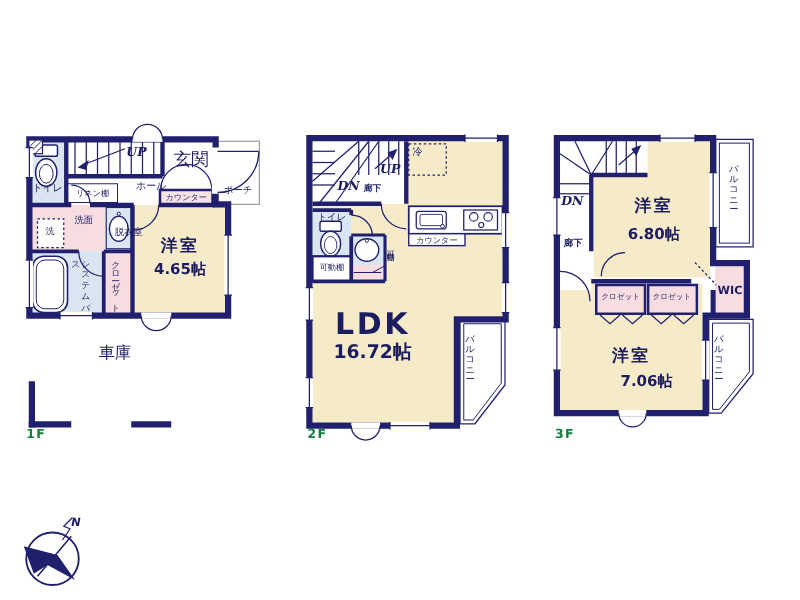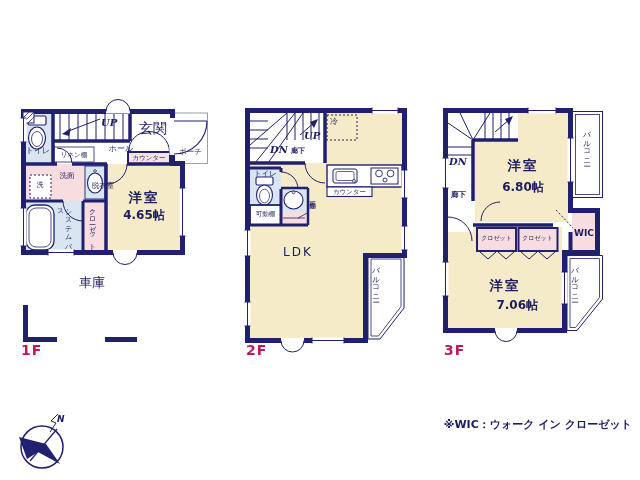--- a/index.html
+++ b/index.html
@@ -7,22 +7,22 @@
           font-family:"DejaVu Sans","Liberation Sans",sans-serif;color:#1c1c60;}
   #plan-svg{position:absolute;left:0;top:0;z-index:1;}
   .lbl{position:absolute;z-index:2;color:#1c1c60;line-height:1.15;white-space:nowrap;}
   .c{text-align:center;}
   .v{writing-mode:vertical-rl;text-orientation:upright;letter-spacing:0.5px;white-space:normal;}
   .updn{font-family:"DejaVu Serif","Liberation Serif",serif;font-style:italic;font-weight:bold;font-size:10px;}
   .room-big{font-size:13.5px;font-weight:600;letter-spacing:2px;}
   .room-size{font-size:12px;font-weight:700;}
   .tiny{font-size:6.5px;}
   .small{font-size:8px;}
-  .floorlbl{font-size:14px;font-weight:600;color:#be185d;letter-spacing:1px;}
-  .ldk{font-size:12px;font-weight:400;letter-spacing:2px;}
+  .floorlbl{font-size:10px;font-weight:600;color:#15803d;letter-spacing:1px;}
+  .ldk{font-size:24px;font-weight:700;letter-spacing:2px;}
   .ldksize{font-size:15px;font-weight:600;}
   .watermark{font-size:15px;font-weight:600;color:#c8c8c8;letter-spacing:1px;}
   .note{font-size:11px;font-weight:bold;color:#1c1c60;}
   .nlbl{font-size:9px;font-weight:bold;font-style:italic;}
 </style>
 </head>
 <body>
 
 <div id="canvas">
 
@@ -307,32 +307,32 @@
 
 <div class="lbl updn" style="left:304px;top:130px;">UP</div>
 <div class="lbl updn" style="left:270px;top:144px;">DN</div>
 <div class="lbl" style="left:291px;top:147px;font-size:7px;font-weight:bold;">廊下</div>
 <div class="lbl small" style="left:330px;top:117px;">冷</div>
 <div class="lbl c" style="left:251px;top:170px;width:29px;font-size:7.5px;">トイレ</div>
 <div class="lbl tiny c" style="left:327px;top:188.5px;width:45px;">カウンター</div>
 <div class="lbl tiny c" style="left:250px;top:211px;width:31px;">可動棚</div>
 <div class="lbl v" style="left:308px;top:196px;height:34px;font-size:6.5px;">可動棚</div>
 <div class="lbl ldk c" style="left:268px;top:246px;width:60px;">LDK</div>
+<div class="lbl ldksize c" style="left:260px;top:273px;width:76px;">16.72帖</div>
 <div class="lbl v" style="left:371px;top:262px;height:52px;font-size:7.5px;">バルコニー</div>
 <div class="lbl floorlbl" style="left:246px;top:342px;">2F</div>
 
 <div class="lbl updn" style="left:449px;top:156px;">DN</div>
 <div class="lbl" style="left:451px;top:191px;font-size:7.5px;font-weight:bold;">廊下</div>
 <div class="lbl room-big c" style="left:493px;top:158px;width:60px;">洋室</div>
 <div class="lbl room-size c" style="left:490px;top:181px;width:66px;">6.80帖</div>
 <div class="lbl v" style="left:582px;top:126px;height:56px;font-size:7.5px;">バルコニー</div>
 <div class="lbl c" style="left:478px;top:235px;width:37px;font-size:6px;">クロゼット</div>
 <div class="lbl c" style="left:519px;top:235px;width:37px;font-size:6px;">クロゼット</div>
 <div class="lbl c" style="left:571px;top:228px;width:26px;font-size:9px;font-weight:600;">WIC</div>
 <div class="lbl room-big c" style="left:475px;top:278px;width:60px;">洋室</div>
 <div class="lbl room-size c" style="left:472px;top:299px;width:66px;text-align:right;">7.06帖</div>
 <div class="lbl v" style="left:570px;top:262px;height:52px;font-size:7.5px;">バルコニー</div>
 <div class="lbl floorlbl" style="left:444px;top:342px;">3F</div>
 
-<div class="lbl note" style="left:330px;top:419px;width:302px;text-align:right;">※WIC：ウォーク イン クローゼット</div>
 <div class="lbl nlbl" style="left:57px;top:414px;">N</div>
 
 </div>
 
 </body></html>

